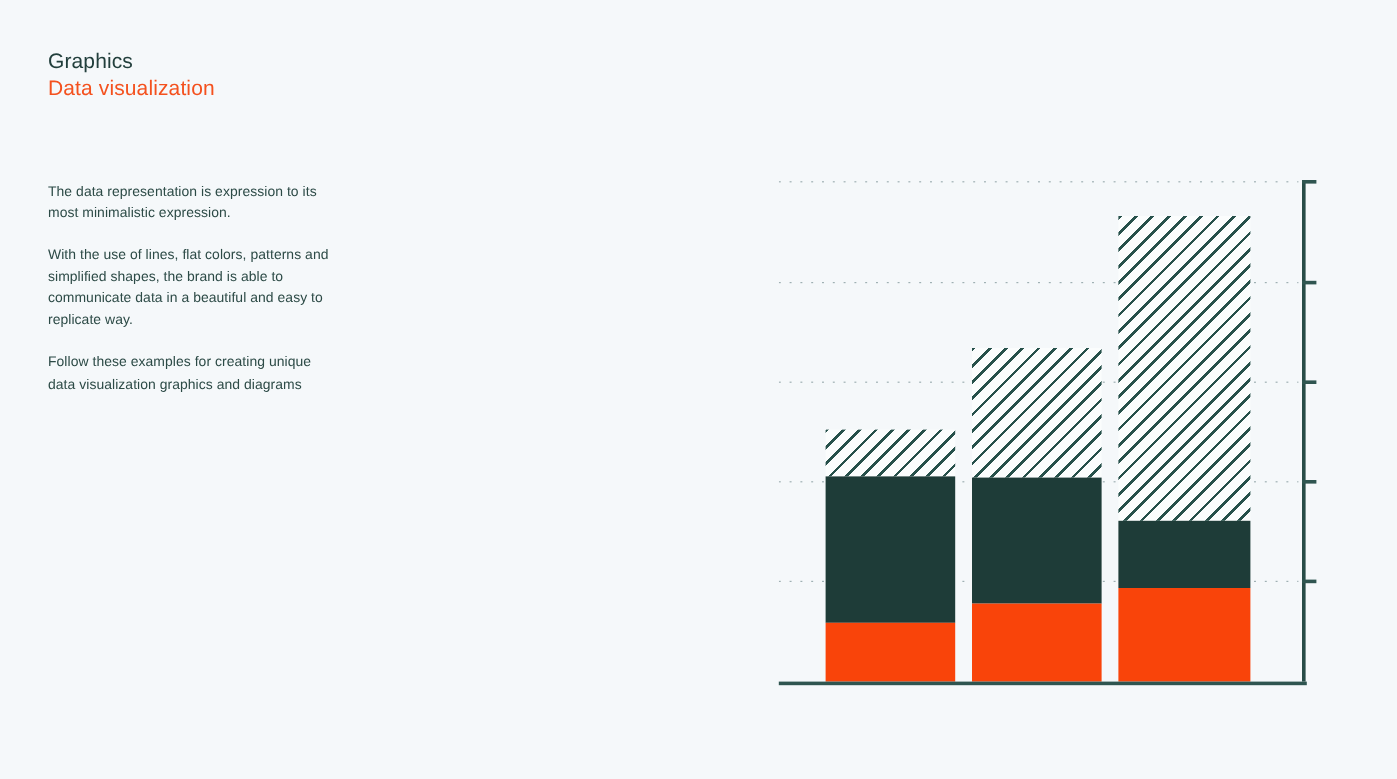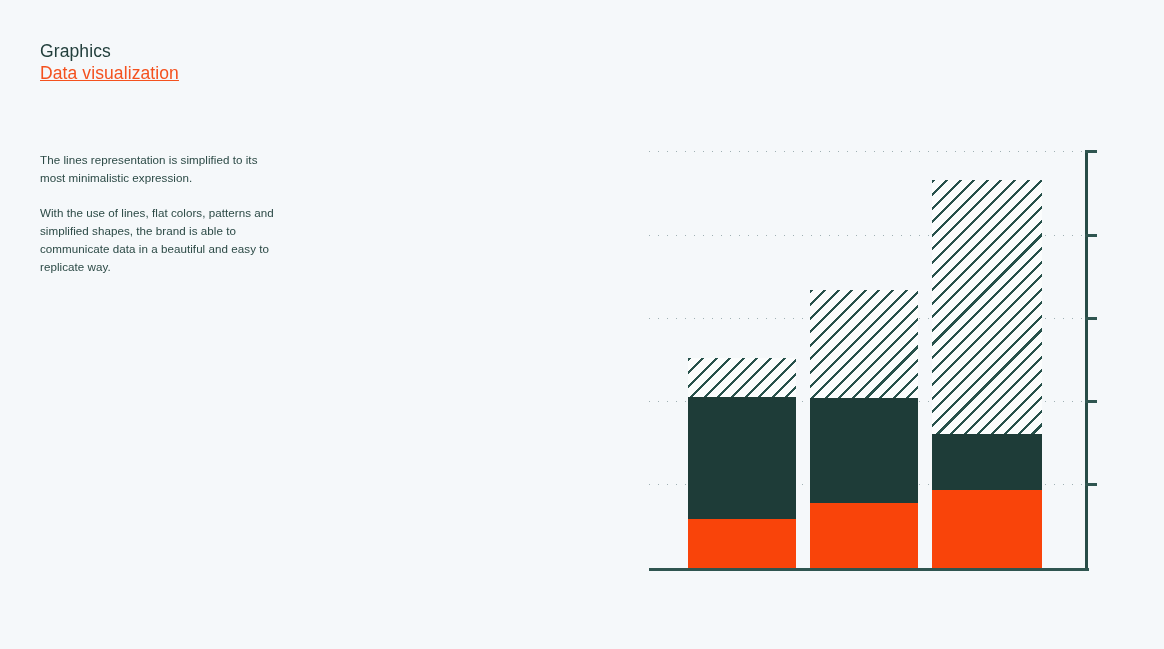--- a/index.html
+++ b/index.html
@@ -30,21 +30,20 @@
     font-size: 17.5px;
     color: #223f3c;
     letter-spacing: 0.1px;
     font-weight: 400;
   }
   .heading-sub {
     font-size: 17.5px;
     color: #f4511e;
     letter-spacing: 0.1px;
     font-weight: 400;
-    text-decoration: underline;
   }
 
   .copy {
     position: absolute;
     left: 40px;
     top: 151px;
     width: 240px;
     color: #2c4a46;
     font-size: 11.6px;
     line-height: 1.56;
@@ -129,22 +128,23 @@
 <body>
 
 <div class="page">
 
   <div class="headings">
     <div class="heading-main">Graphics</div>
     <div class="heading-sub">Data visualization</div>
   </div>
 
   <div class="copy">
-    <p>The lines representation is simplified to its most minimalistic expression.</p>
+    <p>The data representation is expression to its most minimalistic expression.</p>
     <p>With the use of lines, flat colors, patterns and simplified shapes, the brand is able to communicate data in a beautiful and easy to replicate way.</p>
+    <p>Follow these examples for creating unique data visualization graphics and diagrams</p>
   </div>
 
   <div class="chart">
 
     <div class="gridline" style="top: 3px; width: 433px;"></div>
     <div class="gridline" style="top: 87px; width: 433px;"></div>
     <div class="gridline" style="top: 170px; width: 433px;"></div>
     <div class="gridline" style="top: 253px; width: 433px;"></div>
     <div class="gridline" style="top: 336px; width: 433px;"></div>
 

